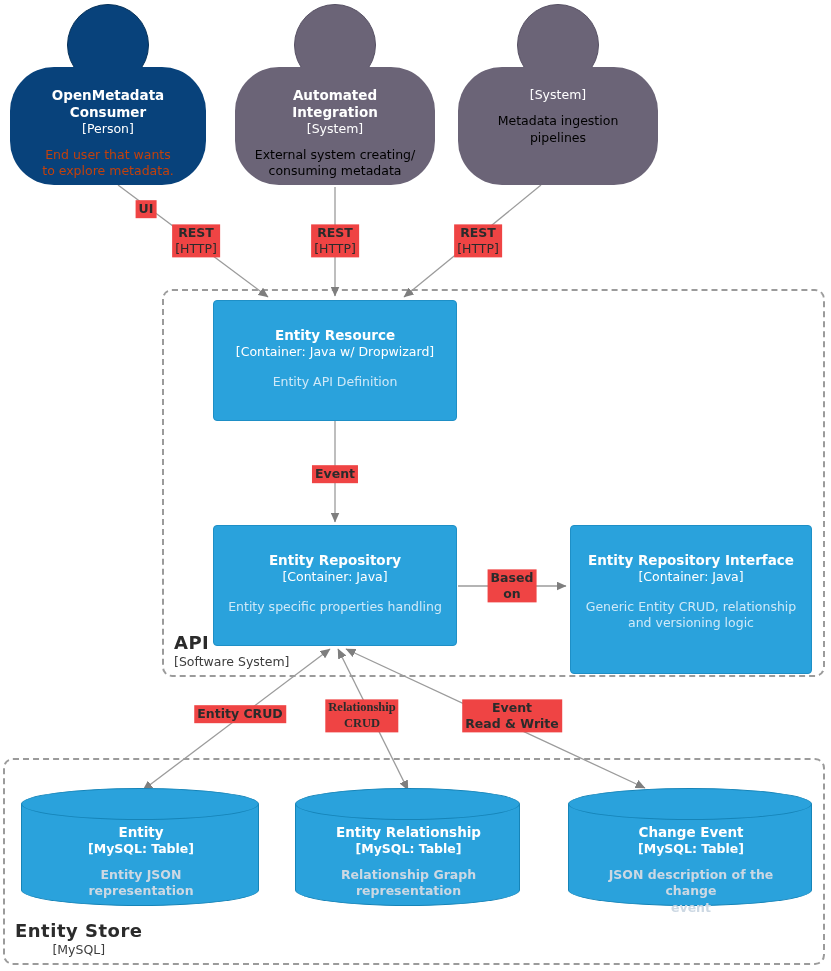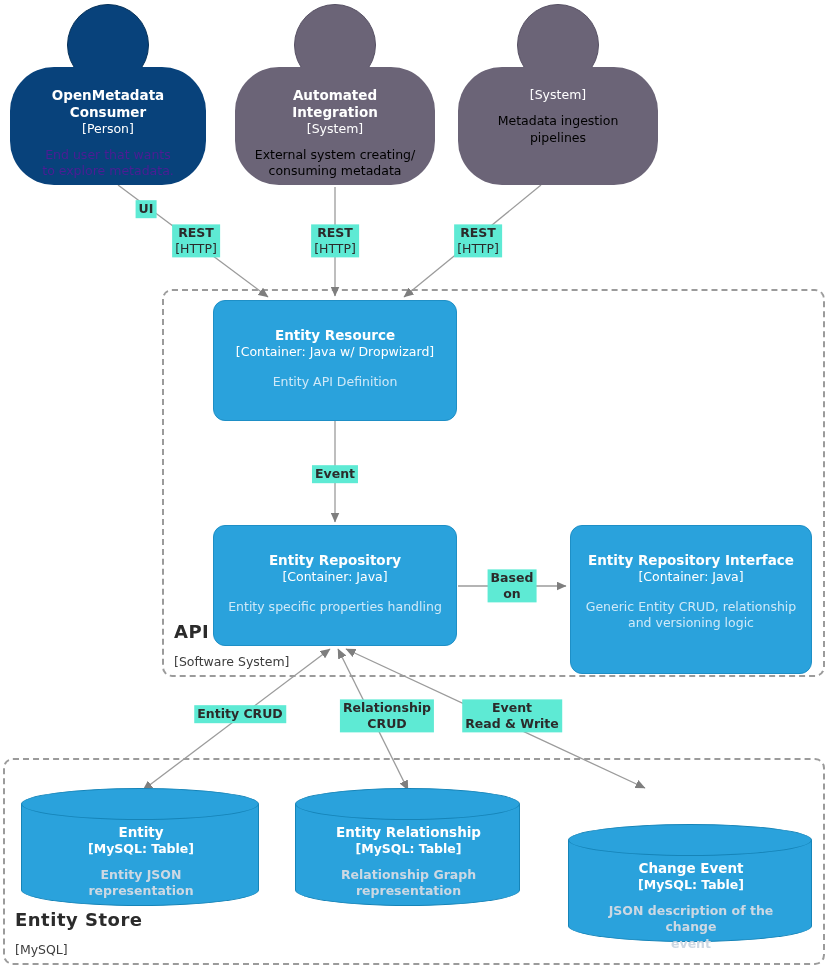--- a/index.html
+++ b/index.html
@@ -8,30 +8,30 @@
     font-family:"DejaVu Sans","Liberation Sans",sans-serif; overflow:hidden;
   }
   * { box-sizing:border-box; }
 
   
   .boundary { position:absolute; border:2px dashed #9b9b9b; border-radius:10px; z-index:0; }
   #api-boundary   { left:162px; top:289px; width:663px; height:388px; }
   #store-boundary { left:3px;   top:758px; width:822px; height:207px; }
   .boundary-label { position:absolute; left:10px; bottom:6px; text-align:left; color:#2b2b2b; }
   .bl-title { font-size:18px; font-weight:bold; letter-spacing:0.5px; }
-  .bl-sub   { font-size:12.5px; color:#3d3d3d; margin-top:12px; }
+  .bl-sub   { font-size:12.5px; color:#3d3d3d; margin-top:1px;text-align:center; }
 
   
   svg.connectors { position:absolute; left:0; top:0; z-index:1; }
   svg.connectors line { stroke:#9b9b9b; stroke-width:1.3; }
 
   
   .edge-label {
     position:absolute; transform:translate(-50%,-50%); z-index:3;
-    background:#5eead4; padding:1px 3px; text-align:center;
+    background:#ef4444; padding:1px 3px; text-align:center;
     font-size:12.5px; color:#2b2b2b; line-height:1.25;
   }
   .el-main { font-weight:bold; white-space:pre-line; }
   .el-tech { font-weight:normal; white-space:pre-line; }
 
   
   .person { position:absolute; width:196px; height:118px; z-index:2; text-align:center; color:#fff; }
   .person-head {
     position:absolute; left:50%; transform:translateX(-50%); top:-63px;
     width:82px; height:82px; border-radius:50%; z-index:0;
@@ -39,27 +39,27 @@
   .person-body { position:absolute; inset:0; border-radius:44px; z-index:1; }
   .person-content { position:relative; z-index:2; padding:20px 14px 0 14px; }
   .navy .person-body { background:#08427b; }
   .navy .person-head { background:#08427b; border:1px solid #063158; }
   .gray .person-body { background:#6b6477; }
   .gray .person-head { background:#6b6477; border:1px solid #575164; }
 
   .node-title { font-size:13.5px; font-weight:bold; line-height:1.25; white-space:pre-line; }
   .node-type  { font-size:12.5px; line-height:1.3; }
   .node-desc  { font-size:12.5px; line-height:1.3; margin-top:10px; white-space:pre-line; }
-  .navy .node-desc { color:#4c1d95; }
+  .navy .node-desc { color:#c2410c; }
   .gray .node-desc { color:#000000; }
 
   
   .rect-node {
     position:absolute; z-index:2; text-align:center; color:#fff;
-    background:#2aa2dc; border:1px solid #1e8fc6; border-radius:12px;
+    background:#2aa2dc; border:1px solid #1e8fc6; border-radius:4px;
     padding:26px 12px 0 12px;
   }
   .rect-node .node-desc { margin-top:14px; color:#cfe9f8; }
 
   
   .cyl { position:absolute; z-index:2; text-align:center; color:#fff; }
   .cyl-body {
     position:absolute; left:0; right:0; top:16px; bottom:0;
     background:#2aa2dc; border:1px solid #1684b8; border-top:none;
     border-radius:0 0 50% 50% / 0 0 16px 16px;
@@ -171,21 +171,21 @@
   <div class="cyl" style="left:295px; top:788px; width:225px; height:118px;">
     <div class="cyl-body"></div>
     <div class="cyl-top"></div>
     <div class="cyl-content">
       <div class="node-title">Entity Relationship</div>
       <div class="node-type">[MySQL: Table]</div>
       <div class="node-desc">Relationship Graph
 representation</div>
     </div>
   </div>
-  <div class="cyl" style="left:568px; top:824px; width:244px; height:118px;">
+  <div class="cyl" style="left:568px; top:788px; width:244px; height:118px;">
     <div class="cyl-body"></div>
     <div class="cyl-top"></div>
     <div class="cyl-content">
       <div class="node-title">Change Event</div>
       <div class="node-type">[MySQL: Table]</div>
       <div class="node-desc">JSON description of the change
 event</div>
     </div>
   </div>
 
@@ -207,21 +207,21 @@
   <div class="edge-label" style="left:335px; top:474px;">
     <span class="el-main">Event</span>
   </div>
   <div class="edge-label" style="left:512px; top:586px;">
     <span class="el-main">Based
 on</span>
   </div>
   <div class="edge-label" style="left:240px; top:714px;">
     <span class="el-main">Entity CRUD</span>
   </div>
-  <div class="edge-label" style="left:387px; top:716px;">
+  <div class="edge-label" style="left:362px; top:716px;font-family:Liberation Serif, serif;">
     <span class="el-main">Relationship
 CRUD</span>
   </div>
   <div class="edge-label" style="left:512px; top:716px;">
     <span class="el-main">Event
 Read &amp; Write</span>
   </div>
 
 </div>
 

